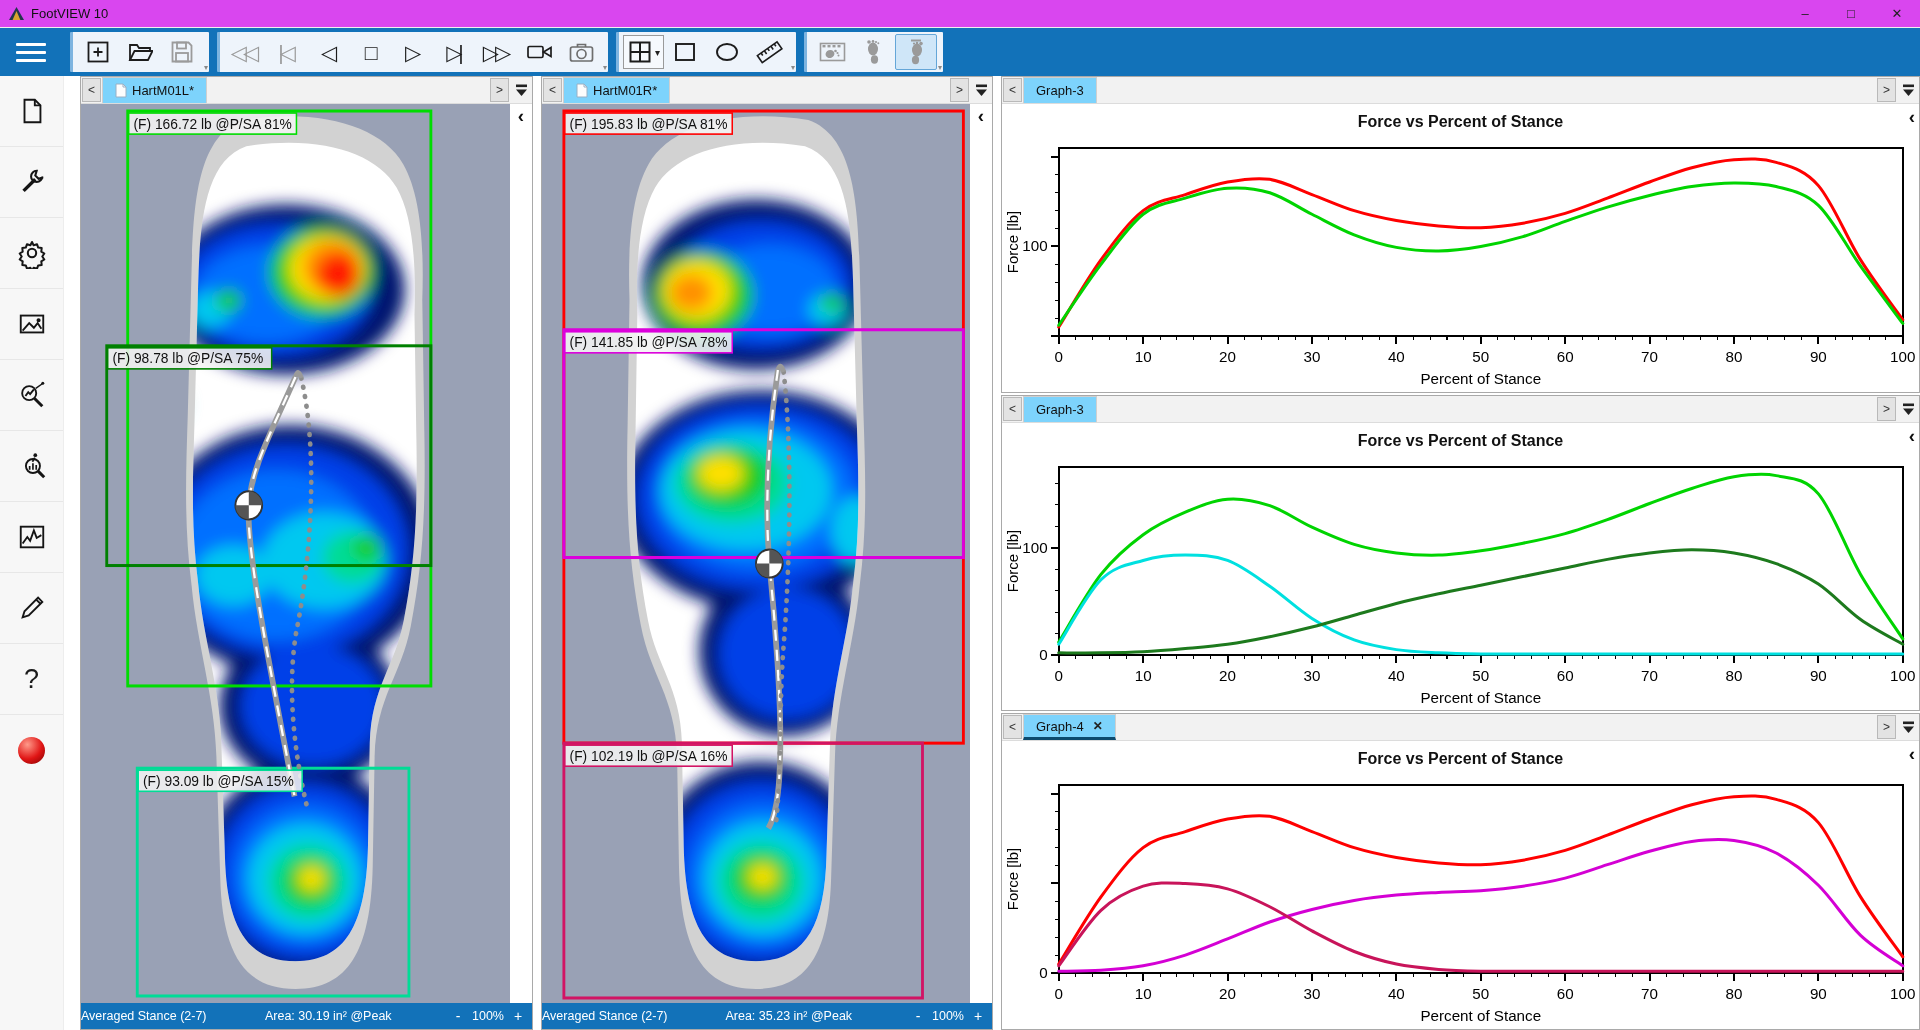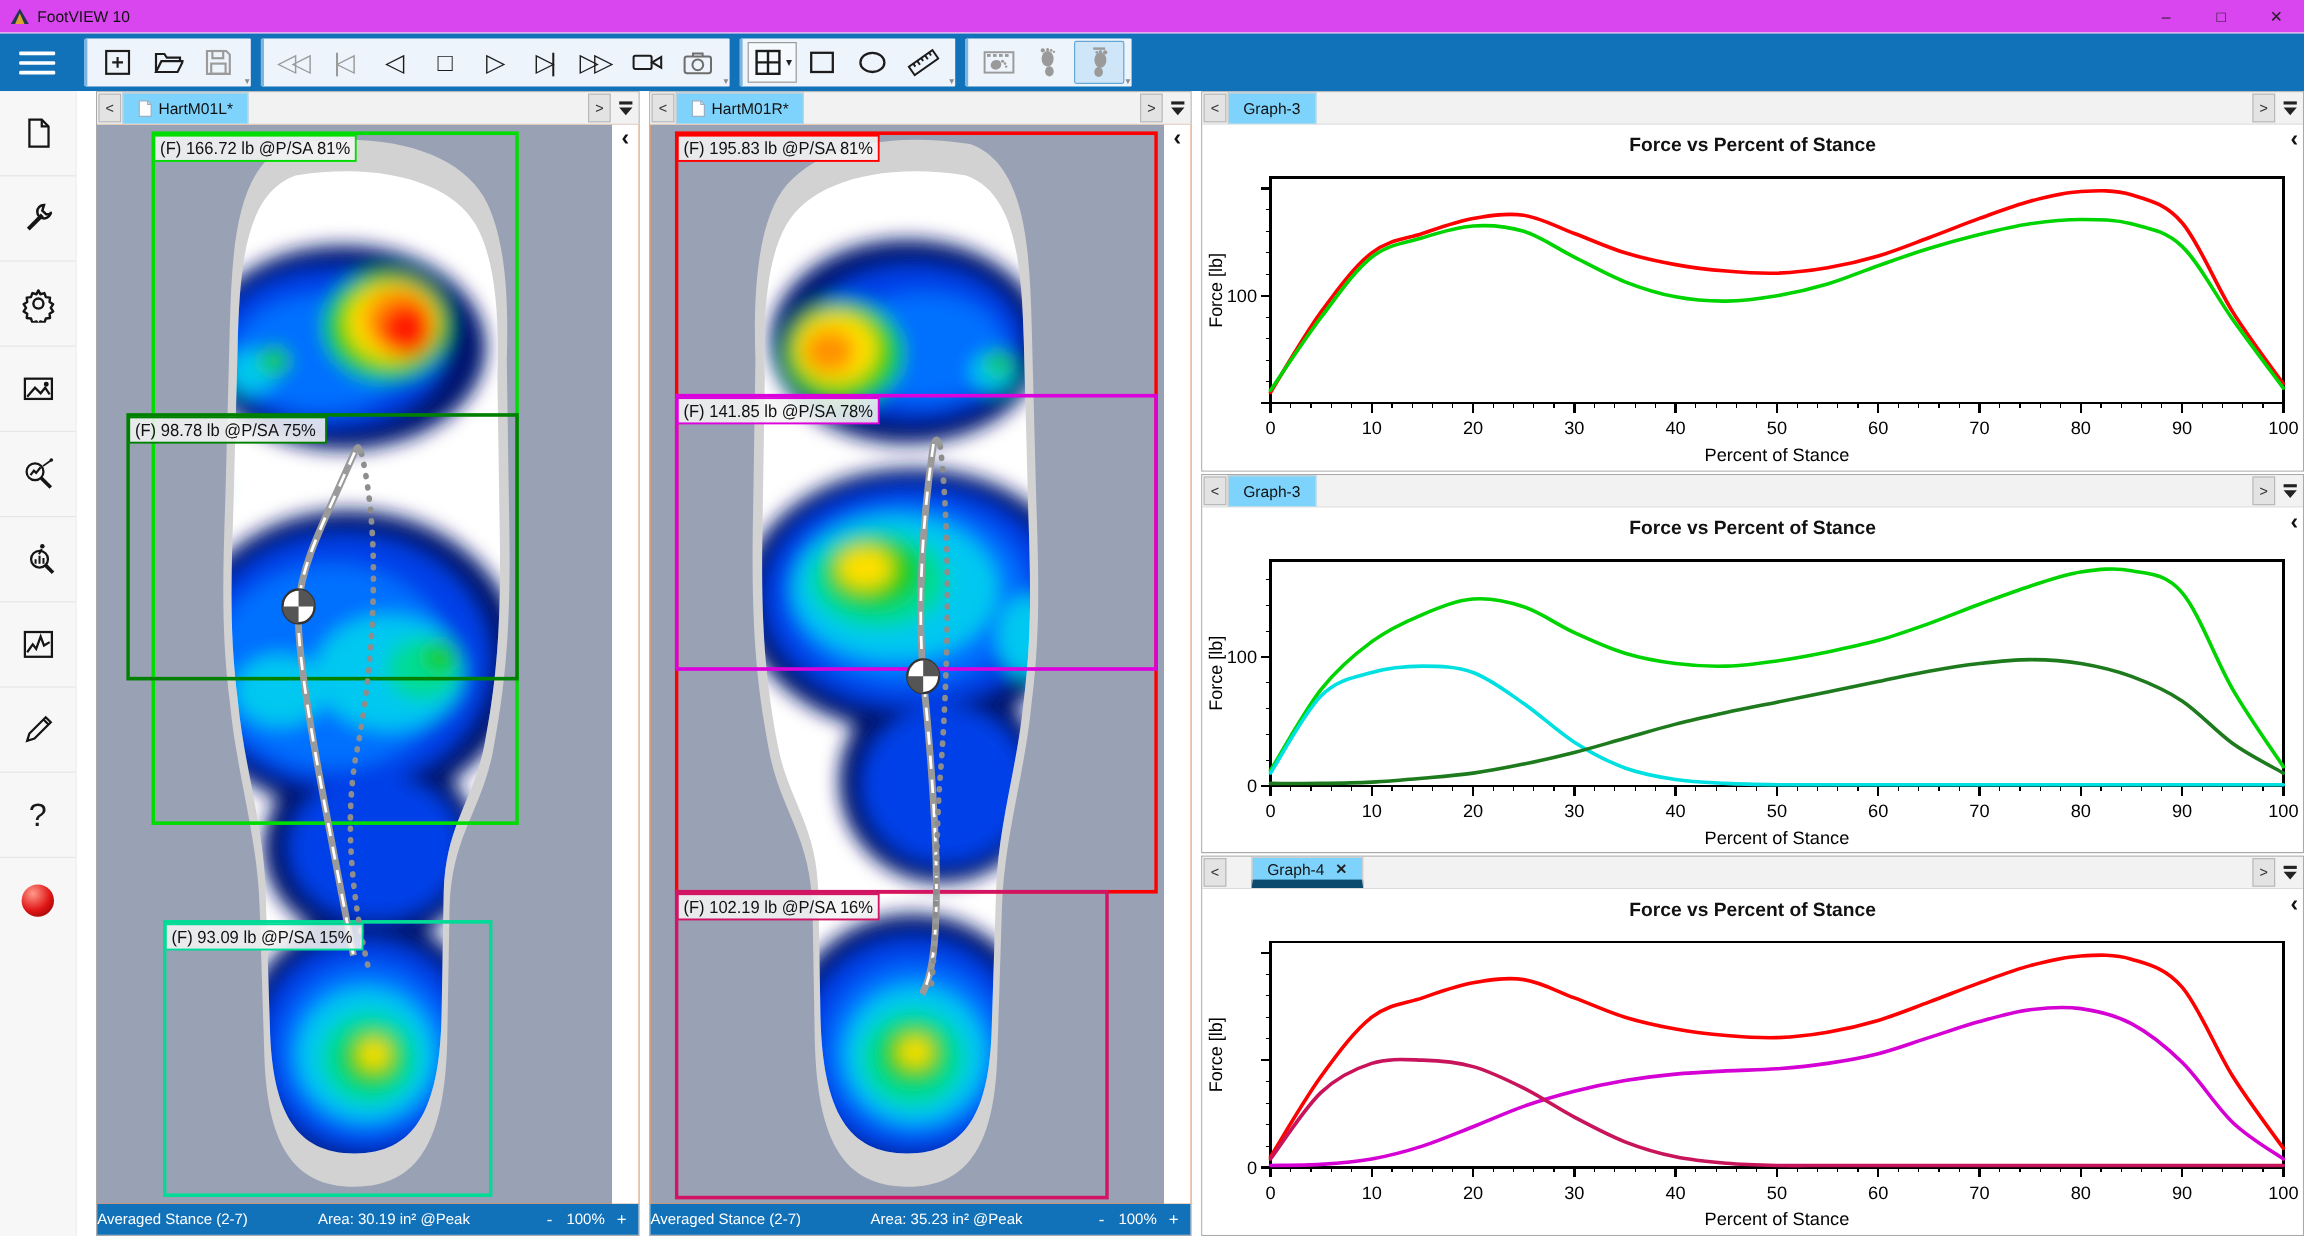--- a/index.html
+++ b/index.html
@@ -37,21 +37,21 @@
   
   .main { flex:1; display:flex; padding-left:16px; gap:8px; background:#fff; }
   .panel { border:1px solid #a9a9a9; display:flex; flex-direction:column; background:#fff; }
   .footpanel { width:453px; }
   .graphcol { width:919px; display:flex; flex-direction:column; gap:2px; }
   .gpanel { height:317px; }
 
   .tabbar { height:27px; background:#f2f2f2; display:flex; align-items:stretch; border-bottom:1px solid #dcdcdc; }
   .navbtn { width:19px; display:flex; align-items:center; justify-content:center; background:#e3e3e3; border:1px solid #b9b9b9; font-size:12px; color:#333; margin:1px; }
   .tab { background:#7dd3fc; border:1px solid #cfcfcf; border-bottom:none; display:flex; align-items:center; gap:5px; padding:0 12px; font-size:13px; color:#111; position:relative; }
-  .tab.active { border-bottom:7px solid #0c4a6e;margin-left:20px; }
+  .tab.active { border-bottom:3px solid #0c4a6e; }
   .tabx { font-size:12px; font-weight:bold; color:#222; margin-left:4px; }
   .tspacer { flex:1; }
   .pinbtn { width:22px; display:flex; align-items:center; justify-content:center; }
 
   .fcontent { flex:1; display:flex; position:relative; background:#f97316; min-height:0; }
   .fsvg { width:429px; height:100%; display:block; }
   .rstrip { width:22px; background:#fff; display:flex; justify-content:center; }
   .collapse { font-size:19px; font-weight:bold; color:#111; line-height:1; margin-top:2px; }
 
   .statusbar { height:26px; background:#1272b9; color:#fff; font-size:12.5px; display:flex; align-items:center; }

